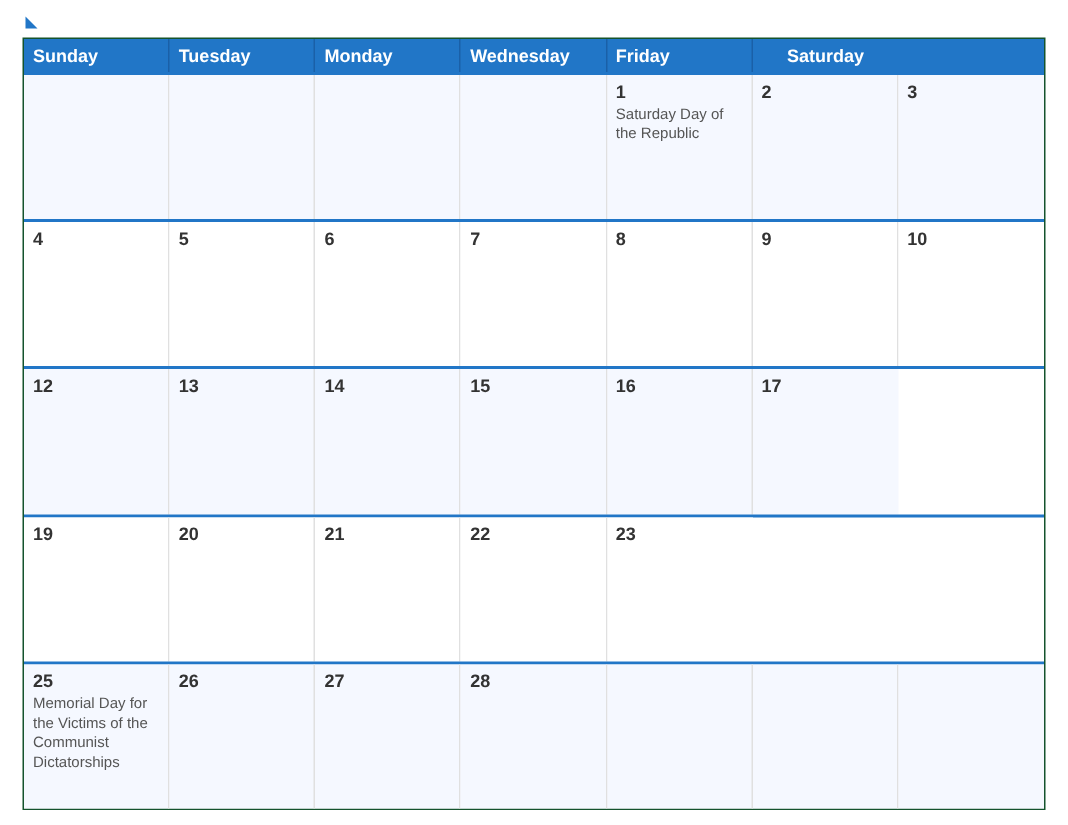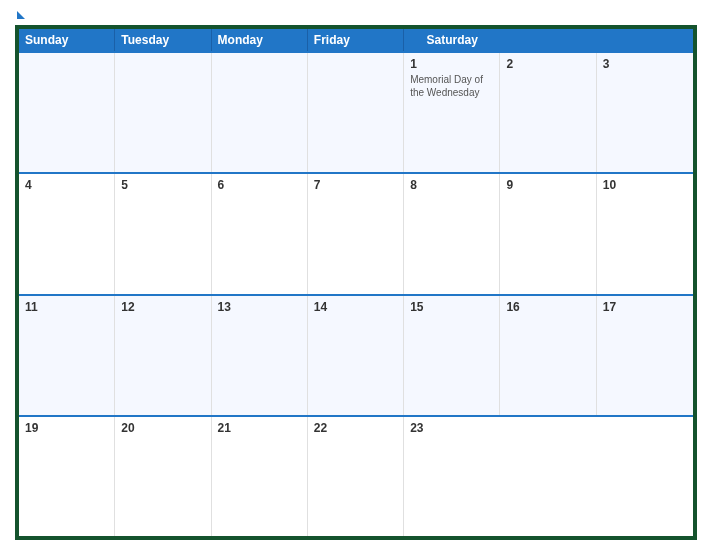--- a/index.html
+++ b/index.html
@@ -61,21 +61,21 @@
     .country {
       font-size: 16px;
       color: #333;
       min-width: 80px;
       text-align: right;
     }
     .calendar {
       flex: 1;
       display: flex;
       flex-direction: column;
-      border: 4px solid #14532d;
+      border: 1px solid #14532d;
     }
     .cal-header {
       display: grid;
       grid-template-columns: repeat(7, 1fr);
       background: #2176c7;
     }
     .cal-header-cell {
       color: #fff;
       font-size: 12px;
       font-weight: bold;
@@ -144,32 +144,33 @@
     </div>
     <div class="title"></div>
     <div class="country"></div>
   </div>
 
   <div class="calendar">
     <div class="cal-header">
     <div class="cal-header-cell">Sunday</div>
         <div class="cal-header-cell">Tuesday</div>
         <div class="cal-header-cell">Monday</div>
+        <div class="cal-header-cell">Wednesday</div>
         <div class="cal-header-cell">Friday</div>
         <div class="cal-header-cell">Saturday</div>
       </div>
     <div class="cal-body">
     <div class="cal-week">
           <div class="cal-cell empty-cell"></div>
           <div class="cal-cell empty-cell"></div>
           <div class="cal-cell empty-cell"></div>
           <div class="cal-cell empty-cell"></div>
           <div class="cal-cell">
             <div class="day-number">1</div>
-            <div class="holiday-text">Memorial Day of the Wednesday</div>
+            <div class="holiday-text">Saturday Day of the Republic</div>
           </div>
           <div class="cal-cell">
             <div class="day-number">2</div>
           </div>
           <div class="cal-cell">
             <div class="day-number">3</div>
           </div>
         </div>
         <div class="cal-week">
           <div class="cal-cell">
@@ -189,23 +190,20 @@
           </div>
           <div class="cal-cell">
             <div class="day-number">9</div>
           </div>
           <div class="cal-cell">
             <div class="day-number">10</div>
           </div>
         </div>
         <div class="cal-week">
           <div class="cal-cell">
-            <div class="day-number">11</div>
-          </div>
-          <div class="cal-cell">
             <div class="day-number">12</div>
           </div>
           <div class="cal-cell">
             <div class="day-number">13</div>
           </div>
           <div class="cal-cell">
             <div class="day-number">14</div>
           </div>
           <div class="cal-cell">
             <div class="day-number">15</div>
@@ -226,16 +224,34 @@
           </div>
           <div class="cal-cell">
             <div class="day-number">21</div>
           </div>
           <div class="cal-cell">
             <div class="day-number">22</div>
           </div>
           <div class="cal-cell">
             <div class="day-number">23</div>
           </div>
+        </div>
+        <div class="cal-week">
+          <div class="cal-cell">
+            <div class="day-number">25</div>
+            <div class="holiday-text">Memorial Day for the Victims of the Communist Dictatorships</div>
+          </div>
+          <div class="cal-cell">
+            <div class="day-number">26</div>
+          </div>
+          <div class="cal-cell">
+            <div class="day-number">27</div>
+          </div>
+          <div class="cal-cell">
+            <div class="day-number">28</div>
+          </div>
+          <div class="cal-cell empty-cell"></div>
+          <div class="cal-cell empty-cell"></div>
+          <div class="cal-cell empty-cell"></div>
         </div>
       </div>
   </div>
 </div>
 
 </body></html>

